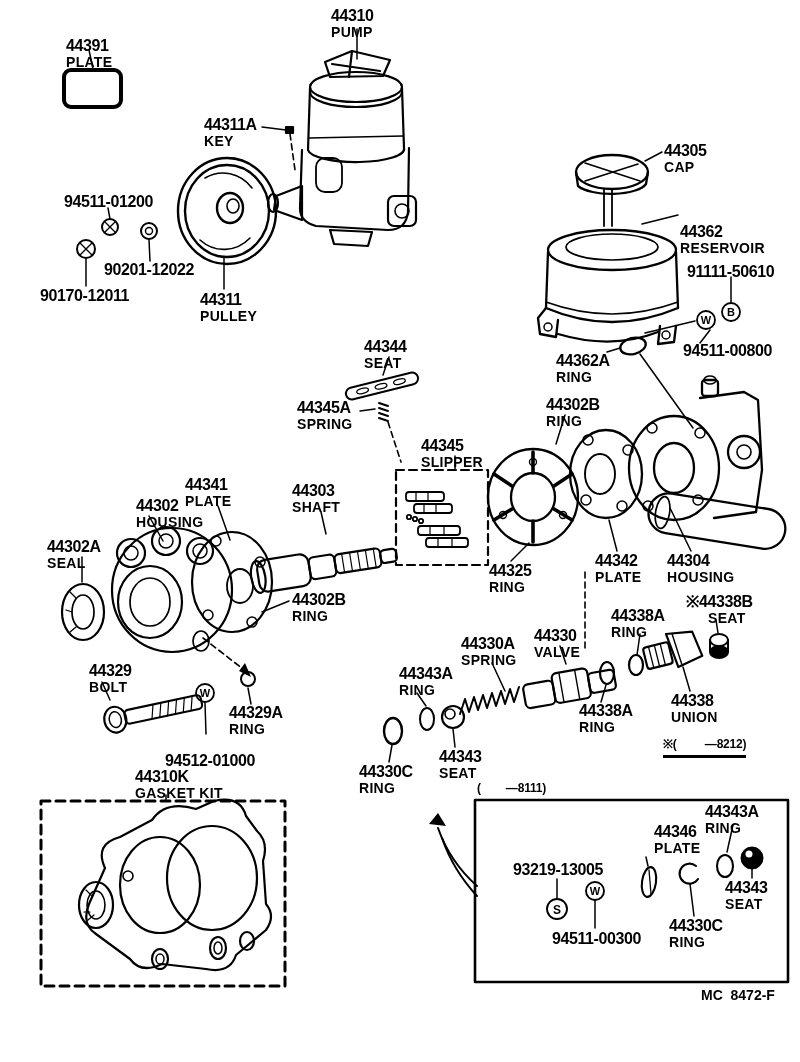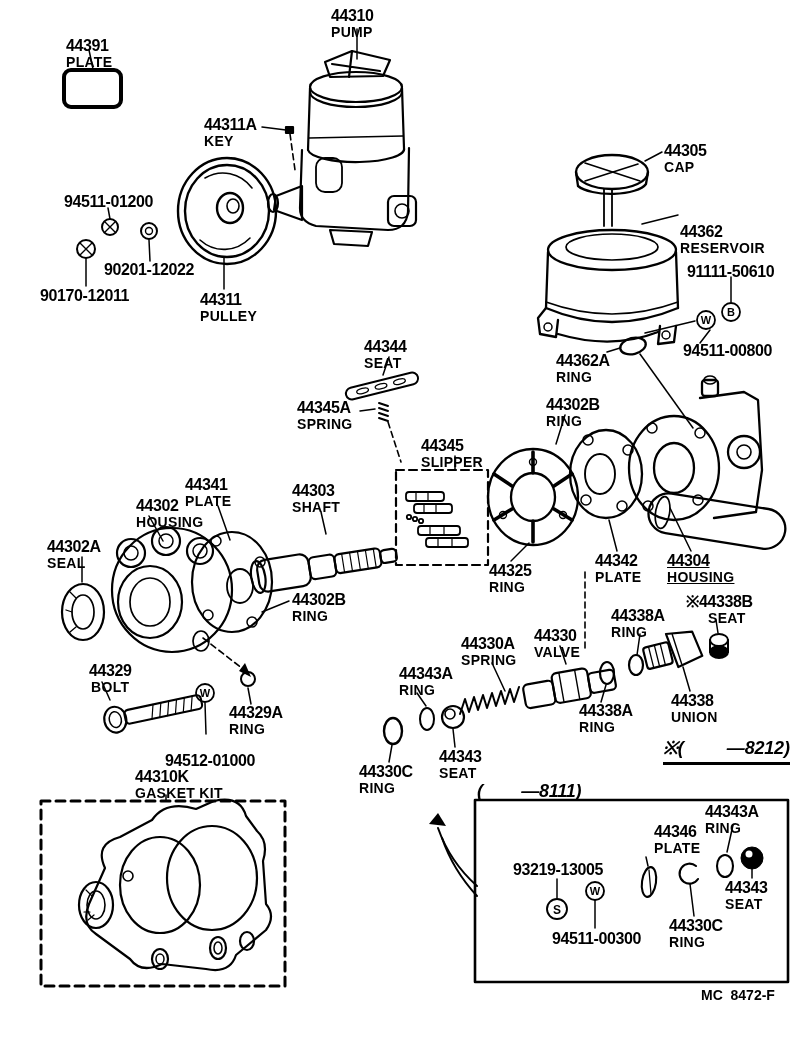--- a/index.html
+++ b/index.html
@@ -2,21 +2,21 @@
 <html><head>
 <meta charset="utf-8">
 <style>
   html,body{margin:0;padding:0;background:#e8e8e8;}
   #page{position:relative;width:800px;height:1062px;background:#ffffff;margin:0 auto;
         font-family:"Liberation Sans",sans-serif;color:#000;overflow:hidden;}
   svg{position:absolute;left:0;top:0;}
   .lbl{position:absolute;font-weight:700;line-height:1;white-space:pre;z-index:5;}
   .lbl .num{display:block;font-size:16px;letter-spacing:-0.4px;}
   .lbl .sub{display:block;font-size:14px;letter-spacing:0.3px;margin-top:1px;}
-  .note{position:absolute;font-weight:700;font-size:18px;white-space:pre;z-index:5;letter-spacing:-0.2px;font-style:italic;}
+  .note{position:absolute;font-weight:700;font-size:12px;white-space:pre;z-index:5;letter-spacing:-0.2px;}
   .note-8212{border-bottom:3px solid #000;padding-bottom:3px;}
   .footer-code{position:absolute;font-weight:700;font-size:14px;white-space:pre;z-index:5;}
   .art{stroke:#000;fill:none;stroke-linecap:round;stroke-linejoin:round;}
 </style>
 </head>
 <body>
 
 <div id="page">
 
   <svg width="800" height="1062" viewBox="0 0 800 1062">
@@ -329,22 +329,22 @@
   <div class="lbl" style="left:297px;top:400px;"><span class="num">44345A</span><span class="sub">SPRING</span></div>
   <div class="lbl" style="left:421px;top:438px;"><span class="num">44345</span><span class="sub">SLIPPER</span></div>
   <div class="lbl" style="left:546px;top:397px;"><span class="num">44302B</span><span class="sub">RING</span></div>
   <div class="lbl" style="left:185px;top:477px;"><span class="num">44341</span><span class="sub">PLATE</span></div>
   <div class="lbl" style="left:292px;top:483px;"><span class="num">44303</span><span class="sub">SHAFT</span></div>
   <div class="lbl" style="left:114px;top:498px;margin-left:22px;"><span class="num">44302</span><span class="sub">HOUSING</span></div>
   <div class="lbl" style="left:47px;top:539px;"><span class="num">44302A</span><span class="sub">SEAL</span></div>
   <div class="lbl" style="left:292px;top:592px;"><span class="num">44302B</span><span class="sub">RING</span></div>
   <div class="lbl" style="left:489px;top:563px;"><span class="num">44325</span><span class="sub">RING</span></div>
   <div class="lbl" style="left:595px;top:553px;"><span class="num">44342</span><span class="sub">PLATE</span></div>
-  <div class="lbl" style="left:667px;top:553px;text-decoration:underline;"><span class="num">44304</span><span class="sub">HOUSING</span></div>
-  <div class="lbl" style="left:89px;top:663px;text-align:center;"><span class="num">44329</span><span class="sub">BOLT</span></div>
+  <div class="lbl" style="left:667px;top:553px;"><span class="num">44304</span><span class="sub">HOUSING</span></div>
+  <div class="lbl" style="left:89px;top:663px;"><span class="num">44329</span><span class="sub">BOLT</span></div>
   <div class="lbl" style="left:229px;top:705px;"><span class="num">44329A</span><span class="sub">RING</span></div>
   <div class="lbl" style="left:165px;top:736px;margin-top:17px;"><span class="num">94512-01000</span></div>
   <div class="lbl" style="left:461px;top:636px;"><span class="num">44330A</span><span class="sub">SPRING</span></div>
   <div class="lbl" style="left:534px;top:628px;"><span class="num">44330</span><span class="sub">VALVE</span></div>
   <div class="lbl" style="left:399px;top:666px;"><span class="num">44343A</span><span class="sub">RING</span></div>
   <div class="lbl" style="left:611px;top:608px;"><span class="num">44338A</span><span class="sub">RING</span></div>
   <div class="lbl" style="left:686px;top:594px;"><span class="num">※44338B</span><span class="sub" style="padding-left:22px;">SEAT</span></div>
   <div class="lbl" style="left:579px;top:703px;"><span class="num">44338A</span><span class="sub">RING</span></div>
   <div class="lbl" style="left:671px;top:693px;"><span class="num">44338</span><span class="sub">UNION</span></div>
   <div class="lbl" style="left:359px;top:764px;"><span class="num">44330C</span><span class="sub">RING</span></div>

